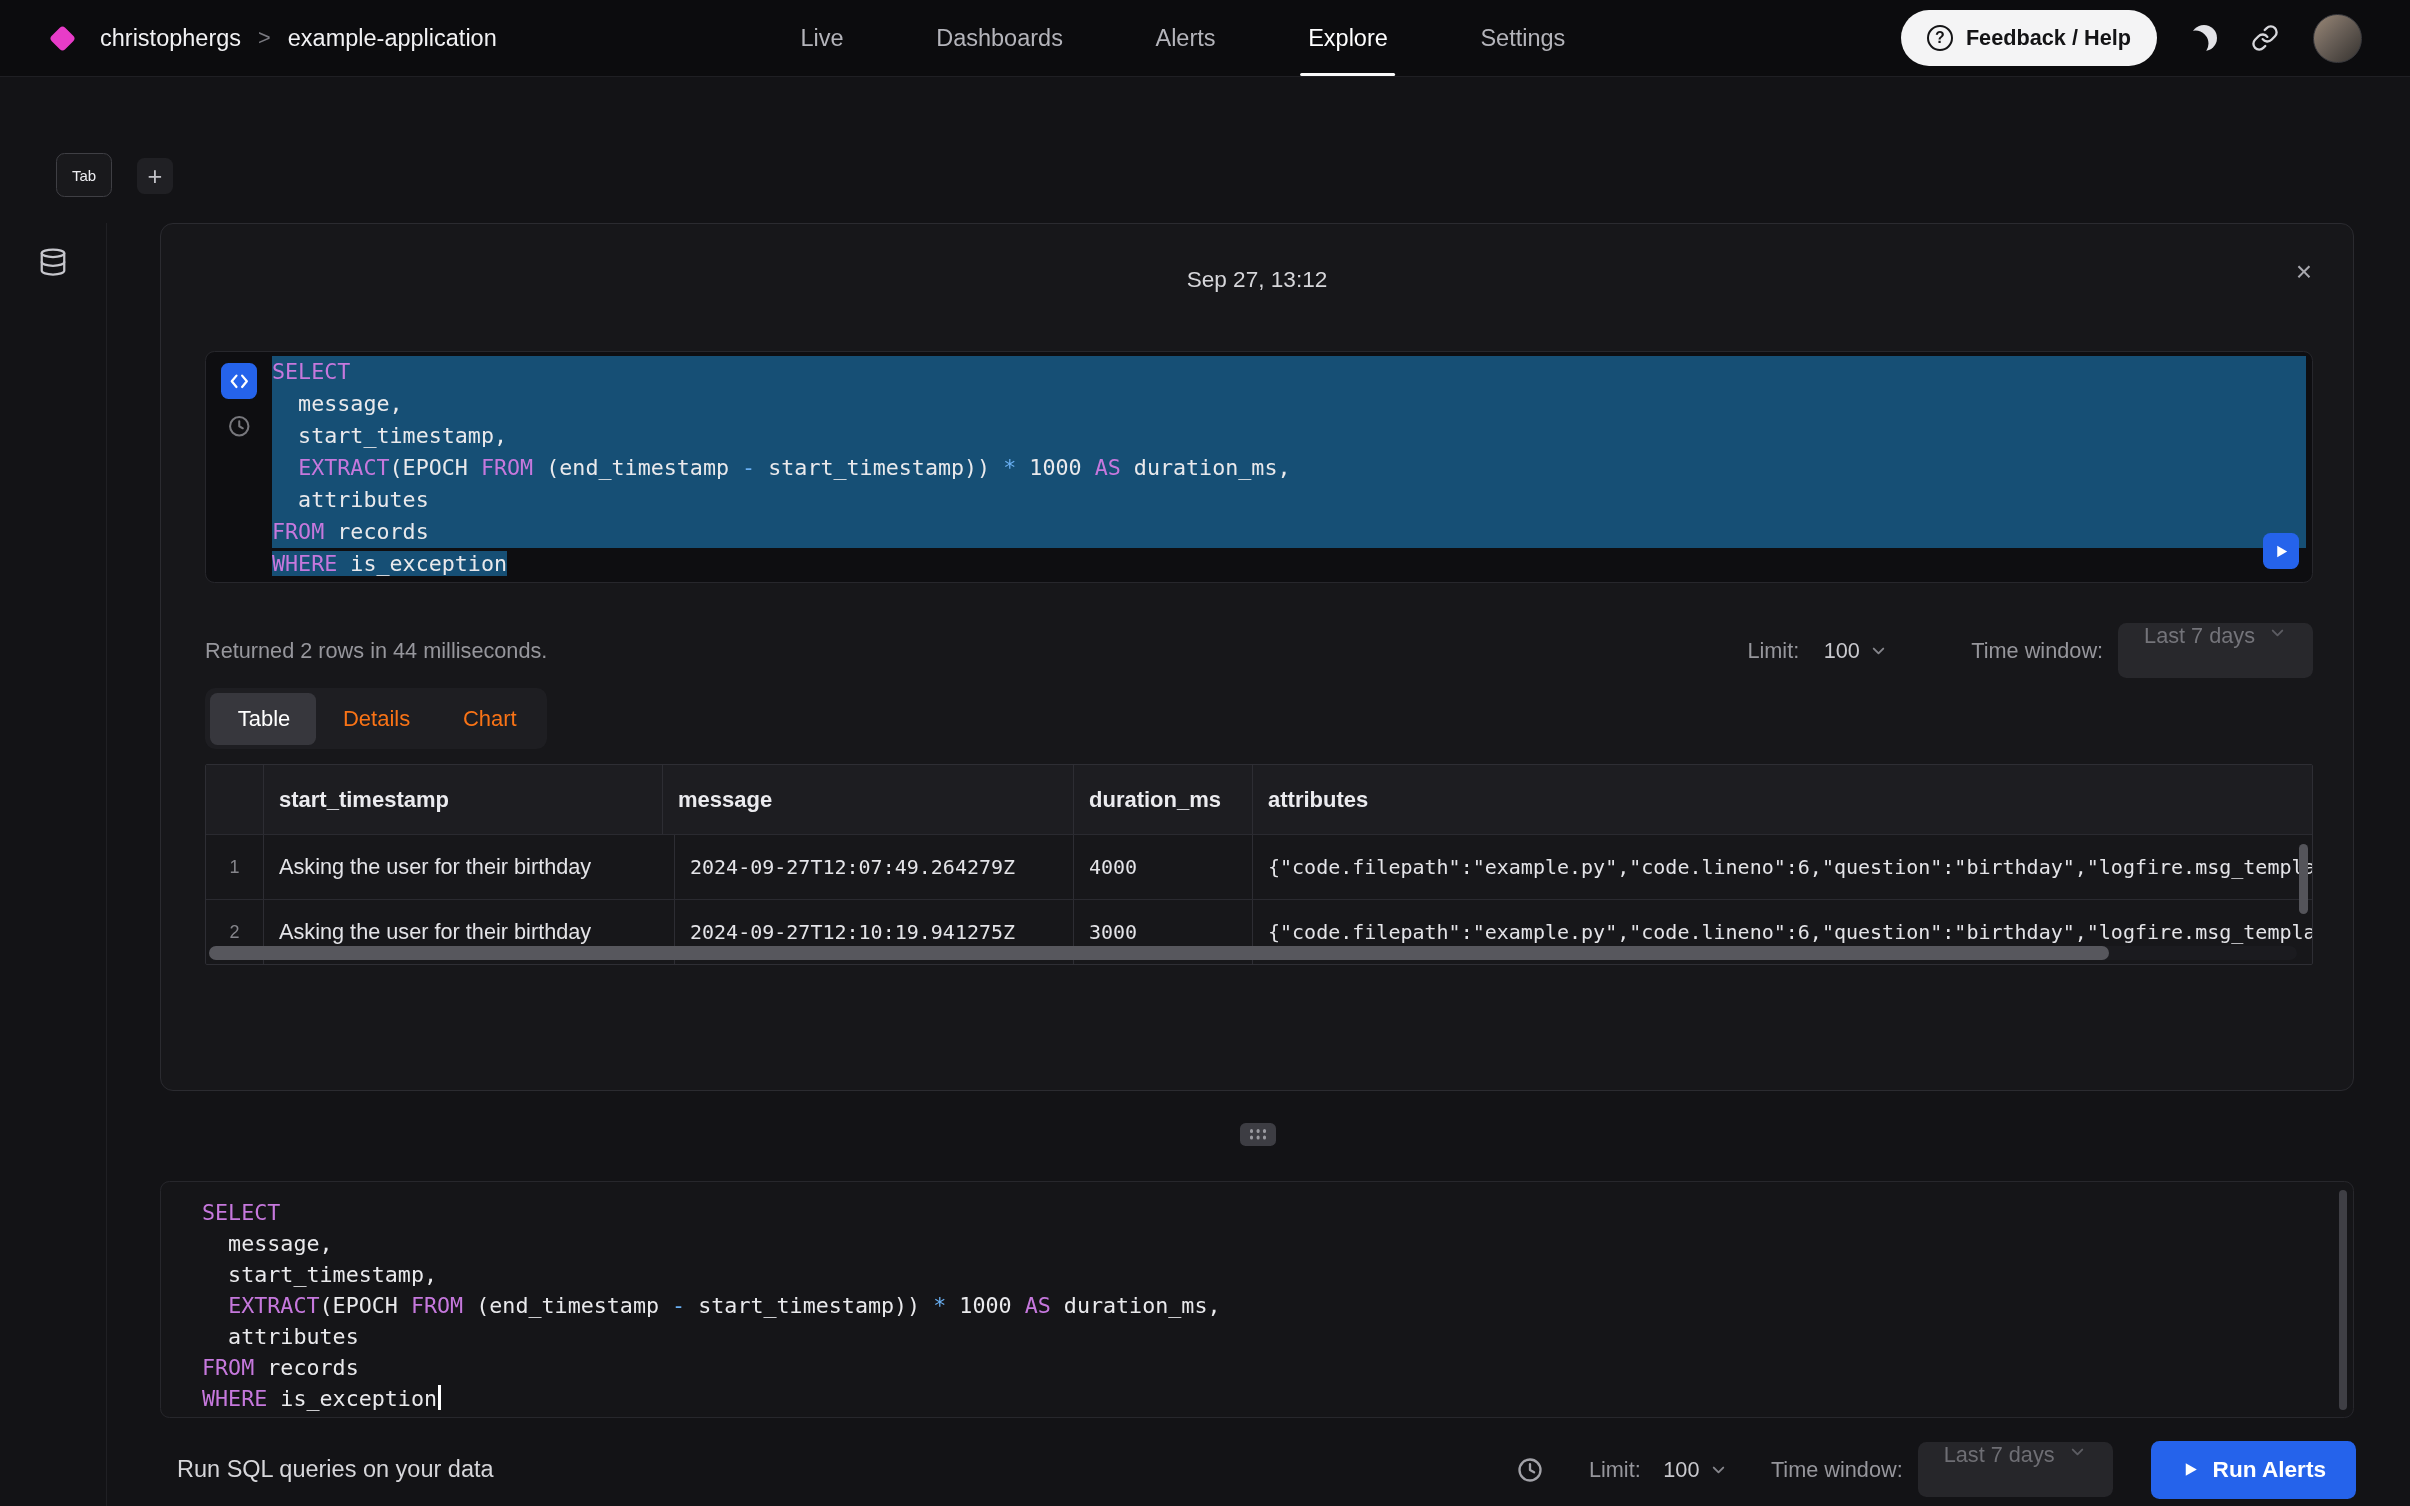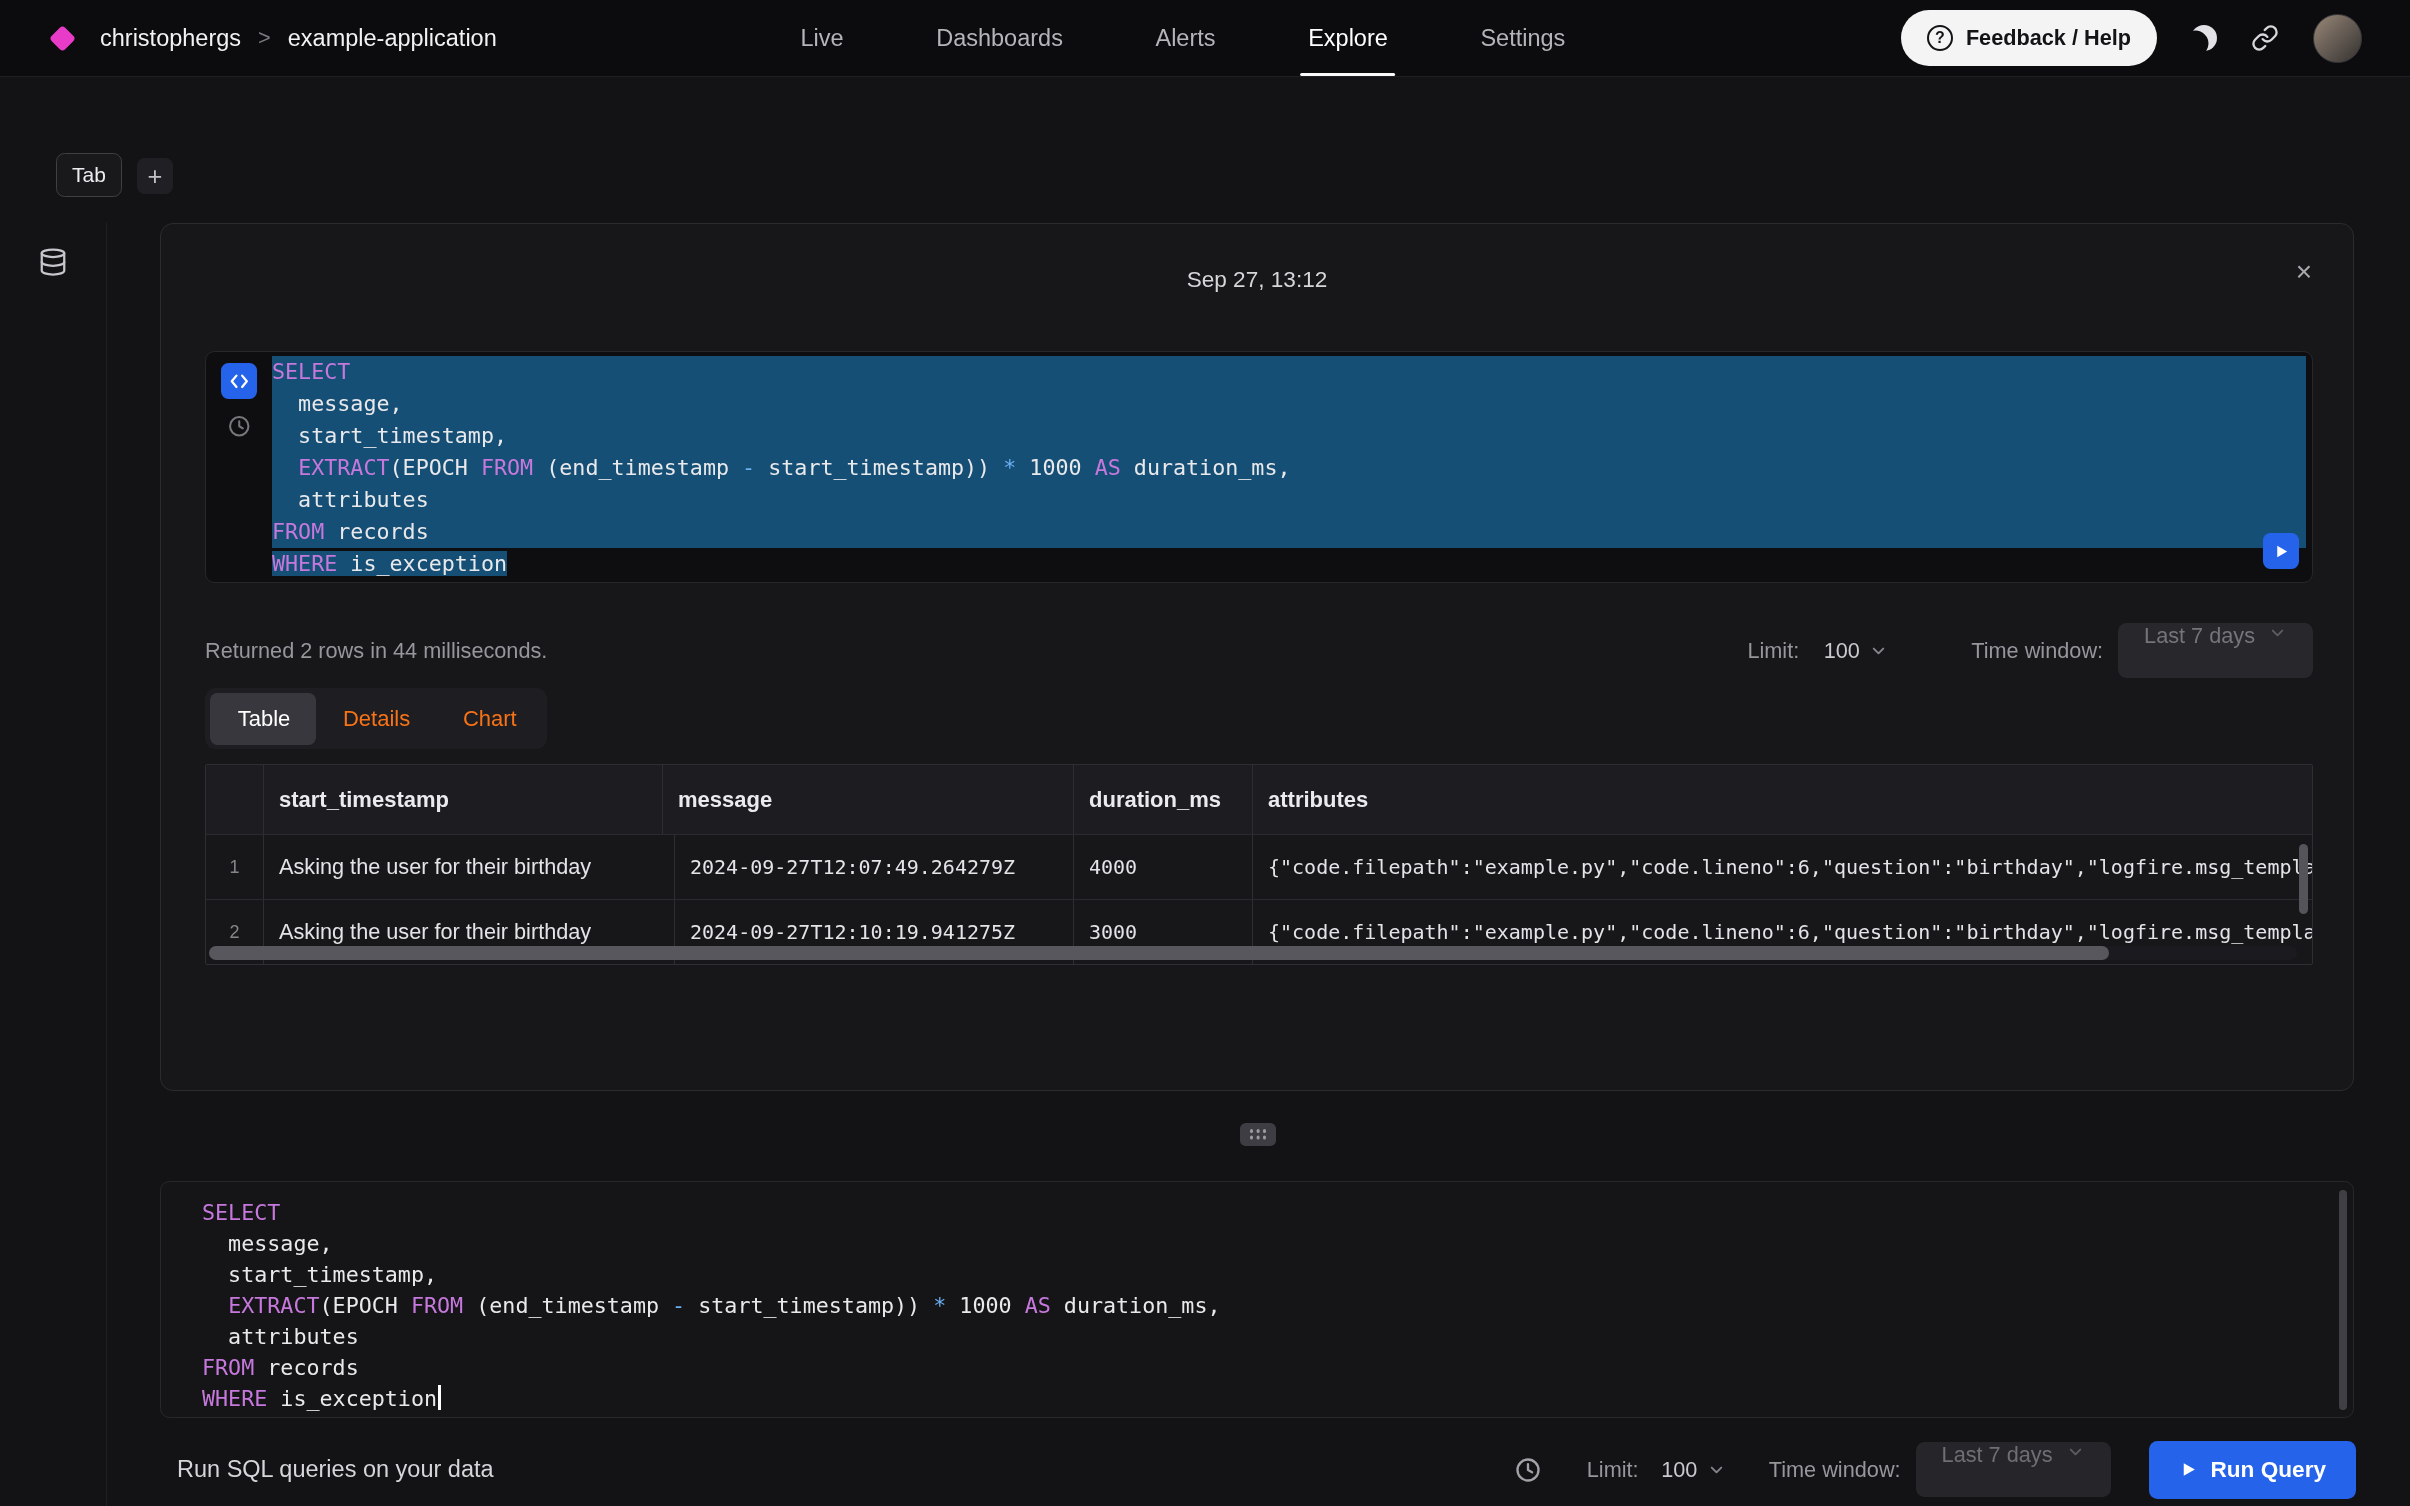--- a/index.html
+++ b/index.html
@@ -63,21 +63,21 @@
     width:49px; height:49px; border-radius:50%; cursor:pointer;
     background:linear-gradient(135deg,#9a8877 0%,#6a6058 45%,#35322f 100%);
     border:0.9px solid #3a3a3e;
   }
 
   
   .tab-pill {
     position:absolute; left:56px; top:153px; height:44px;
     display:inline-flex; align-items:center; padding:0 15px;
     border:0.9px solid #3f3f44; border-radius:8.5px; background:#19191c;
-    font-size:21px; color:#ececf0; cursor:pointer;
+    font-size:15px; color:#ececf0; cursor:pointer;
   }
   .add-tab-btn {
     position:absolute; left:137px; top:158px; width:36px; height:36px;
     border-radius:7.5px; background:#202024; color:#c0c0c6;
     display:flex; align-items:center; justify-content:center;
     font-size:25.4px; cursor:pointer;
   }
 
   
   .rail-border { position:absolute; left:106px; top:223px; bottom:0; width:0.9px; background:#202024; }
@@ -405,17 +405,17 @@
     <span class="tw-pill" style="height:55px; background:#26262a; color:#6e6e74; margin-right:38px;">
       <span>Last 7 days</span>
       <svg width="19" height="19" viewBox="0 0 20 20" fill="none" stroke="#5c5c62" stroke-width="2" stroke-linecap="round" stroke-linejoin="round">
           <polyline points="5 8 10 13 15 8"></polyline>
         </svg>
     </span>
     <button class="run-query-btn">
       <svg width="19" height="19" viewBox="0 0 24 24">
           <polygon points="6 4 20 12 6 20" fill="#ffffff"></polygon>
         </svg>
-      <span>Run Query</span>
+      <span>Run Alerts</span>
     </button>
   </div>
 </div>
 
 
 </body></html>

